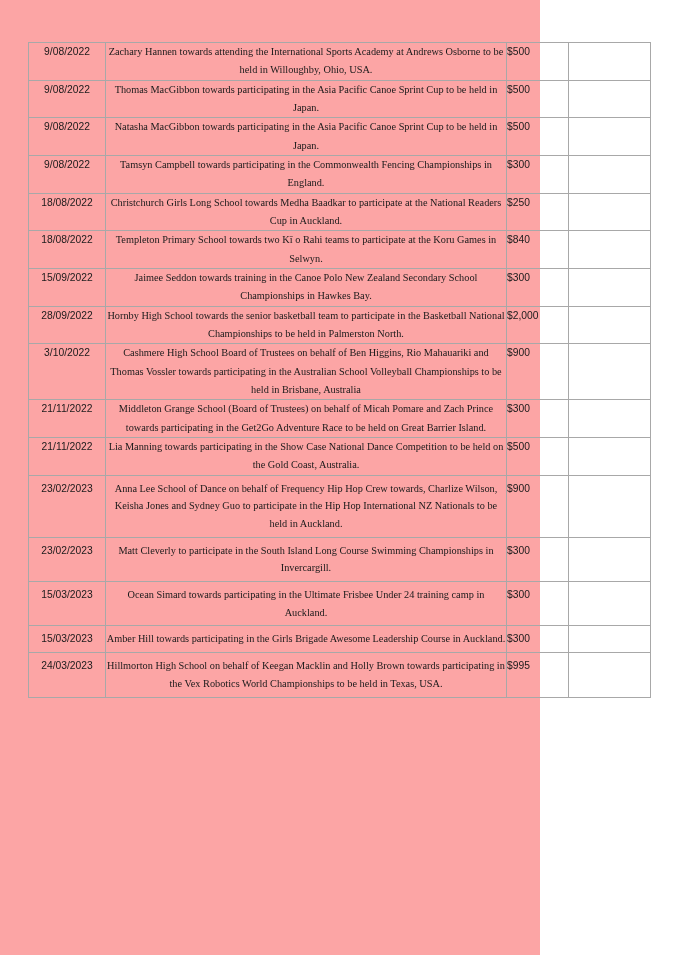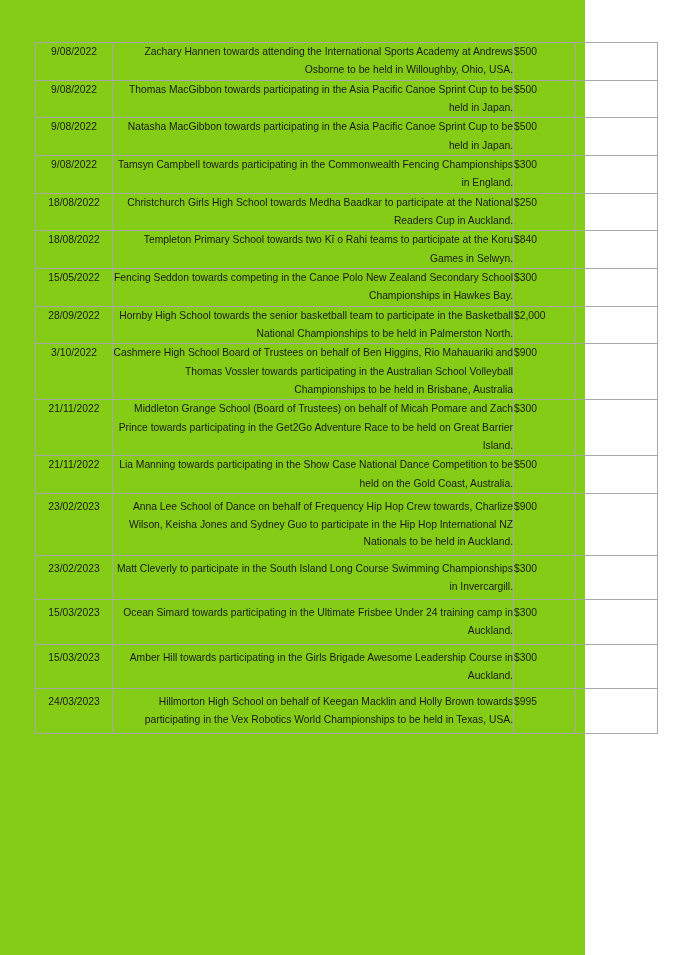--- a/index.html
+++ b/index.html
@@ -9,25 +9,25 @@
   }
   body {
     width: 675px;
     height: 955px;
     font-family: "Liberation Sans", sans-serif;
     color: #1a1a1a;
     overflow: hidden;
   }
   .page {
     position: relative;
-    width: 585px;
+    width: 540px;
     height: 955px;
-    background: #84cc16;
+    background: #fca5a5;
     box-sizing: border-box;
-    padding: 42px 20px 0 35px;
+    padding: 42px 20px 0 28px;
   }
   table.grants {
     border-collapse: collapse;
     width: 622px;
     table-layout: fixed;
     font-size: 10.3px;
   }
   table.grants col.c-date  { width: 77px; }
   table.grants col.c-desc  { width: 401px; }
   table.grants col.c-amt   { width: 62px; }
@@ -40,21 +40,22 @@
   }
   .cell-date {
     text-align: center;
     padding: 6px 4px 6px 4px;
     white-space: nowrap;
     line-height: 1.78;
   }
   .cell-desc {
     padding: 6px 8px 6px 7px;
     line-height: 1.78;
-    text-align: right;
+    text-align: center;
+    font-family: Liberation Serif, serif;
   }
   .cell-amt {
     text-align: left;
     padding: 6px 9px 6px 4px;
     white-space: nowrap;
     line-height: 1.78;
   }
   .cell-blank { padding: 6px; }
 
   
@@ -98,33 +99,33 @@
           <td class="cell-blank"></td>
         </tr>
         <tr>
           <td class="cell-date">9/08/2022</td>
           <td class="cell-desc">Tamsyn Campbell towards participating in the Commonwealth Fencing Championships in England.</td>
           <td class="cell-amt amt-top">$300</td>
           <td class="cell-blank"></td>
         </tr>
         <tr>
           <td class="cell-date">18/08/2022</td>
-          <td class="cell-desc">Christchurch Girls High School towards Medha Baadkar to participate at the National Readers Cup in Auckland.</td>
+          <td class="cell-desc">Christchurch Girls Long School towards Medha Baadkar to participate at the National Readers Cup in Auckland.</td>
           <td class="cell-amt amt-top">$250</td>
           <td class="cell-blank"></td>
         </tr>
         <tr>
           <td class="cell-date">18/08/2022</td>
           <td class="cell-desc">Templeton Primary School towards two Kī o Rahi teams to participate at the Koru Games in Selwyn.</td>
           <td class="cell-amt amt-top">$840</td>
           <td class="cell-blank"></td>
         </tr>
         <tr>
-          <td class="cell-date">15/05/2022</td>
-          <td class="cell-desc">Fencing Seddon towards competing in the Canoe Polo New Zealand Secondary School Championships in Hawkes Bay.</td>
+          <td class="cell-date">15/09/2022</td>
+          <td class="cell-desc">Jaimee Seddon towards training in the Canoe Polo New Zealand Secondary School Championships in Hawkes Bay.</td>
           <td class="cell-amt amt-top">$300</td>
           <td class="cell-blank"></td>
         </tr>
         <tr>
           <td class="cell-date">28/09/2022</td>
           <td class="cell-desc">Hornby High School towards the senior basketball team to participate in the Basketball National Championships to be held in Palmerston North.</td>
           <td class="cell-amt amt-middle">$2,000</td>
           <td class="cell-blank"></td>
         </tr>
         <tr>

